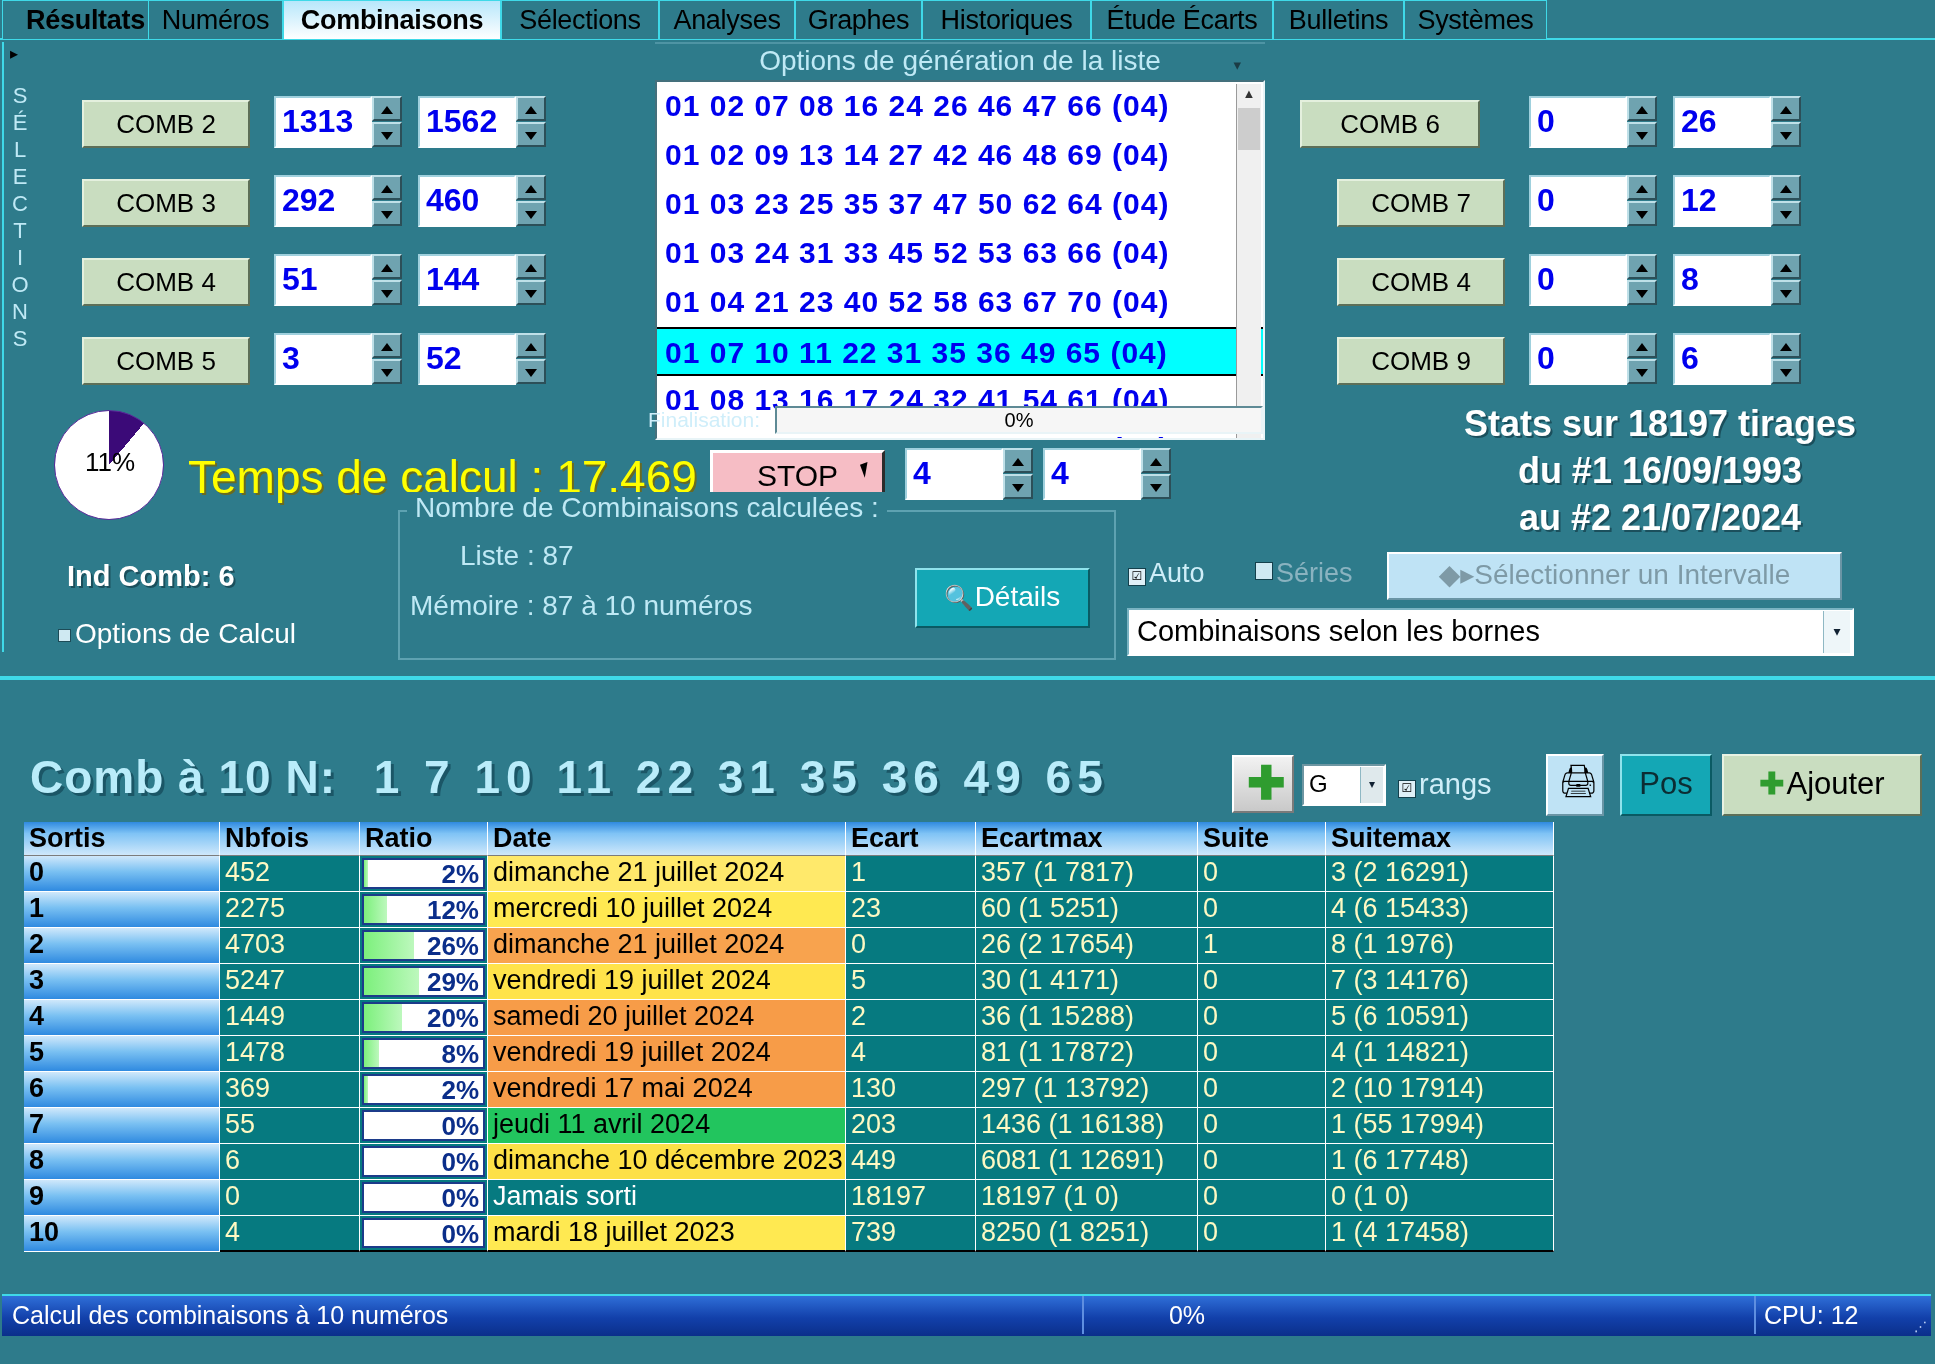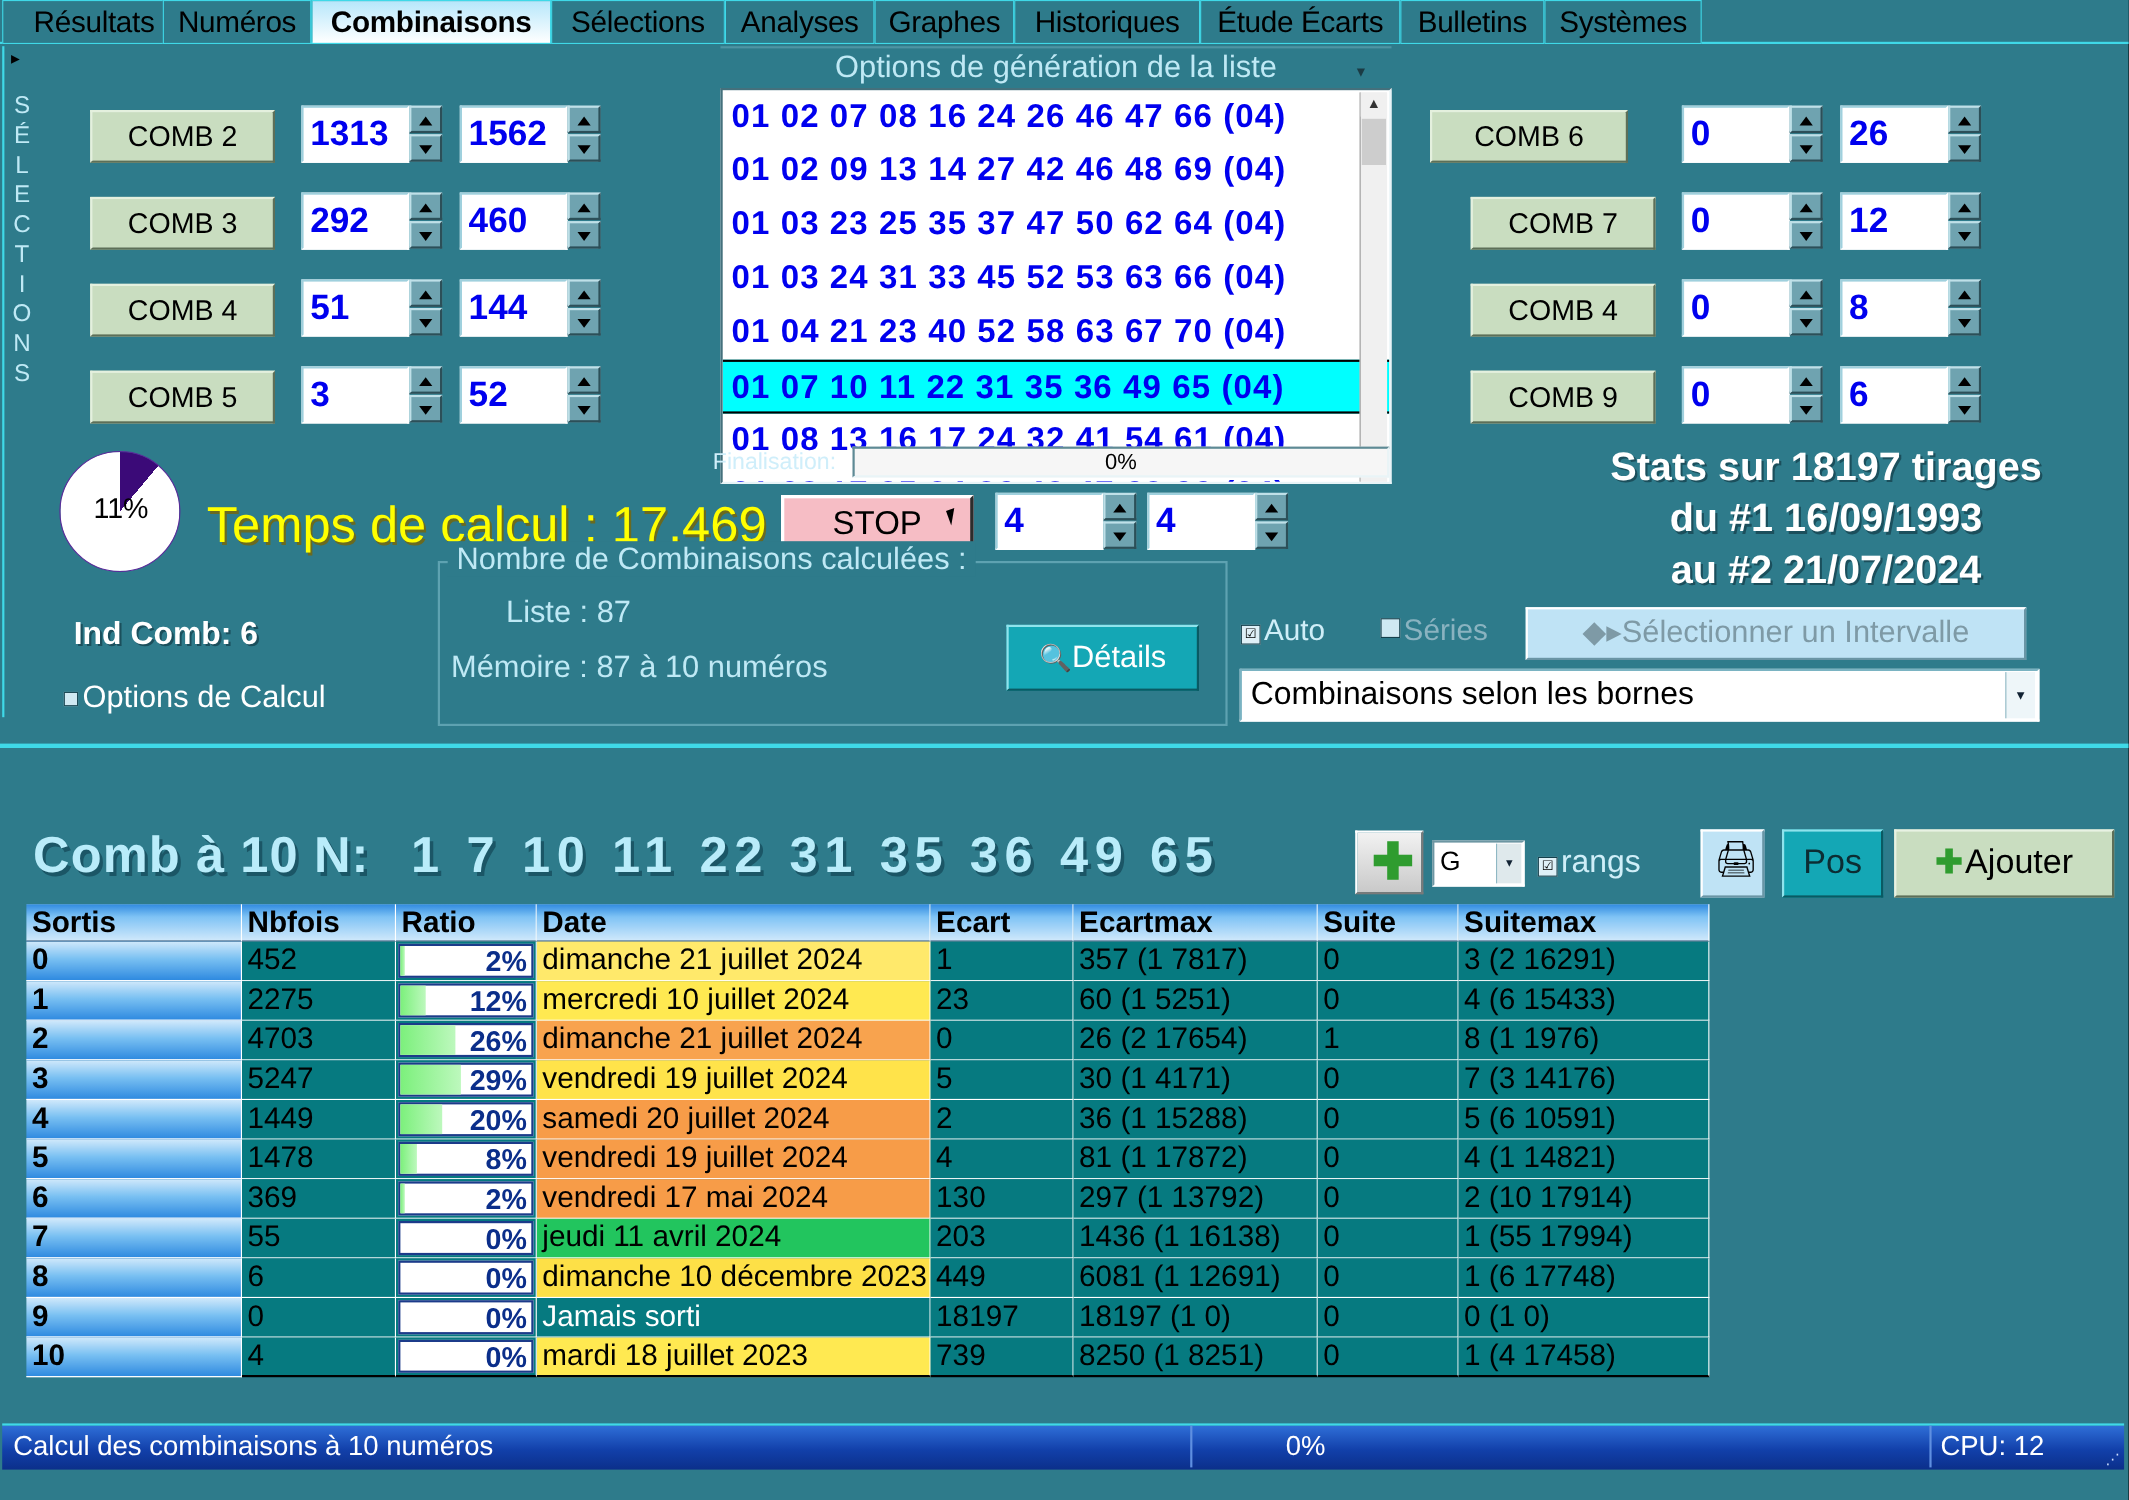--- a/index.html
+++ b/index.html
@@ -357,21 +357,21 @@
   .col-date{width:358px;}
   .col-ecart{width:130px;}
   .col-ecartmax{width:222px;}
   .col-suite{width:128px;}
   .col-suitemax{width:228px;}
 
   .cell-sortis{
     background:linear-gradient(to bottom,#cfe8fb 0%,#79c0f2 45%,#2f8ae0 100%);
     color:#000;font-weight:bold;
   }
-  .cell-teal{background:#067a80;color:#000000;}
+  .cell-teal{background:#067a80;color:#fef9c3;}
   .cell-ratio{
     background:#067a80;position:relative;padding:0;
   }
   .ratiobox{
     position:absolute;left:2px;top:2px;right:2px;bottom:2px;
     background:#ffffff;
     border:2px solid #1c3b8a;
     box-sizing:border-box;
   }
   .ratiofill{
@@ -401,21 +401,21 @@
   .statusbar .div1{position:absolute;left:1080px;top:0;width:2px;height:38px;background:#5f8fe0;}
   .statusbar .div2{position:absolute;left:1752px;top:0;width:2px;height:38px;background:#5f8fe0;}
   .statusbar .grip{position:absolute;right:4px;bottom:2px;color:#cfe0ff;font-size:13px;}
 </style>
 </head>
 <body>
 
 <div class="app">
 
   <div class="tabbar" id="tabbar">
-      <div class="tab" style="left: 2px; width: 167px;">Résultats</div>
+      <div class="tab" style="left: 2px; width: 167px; font-weight: bold;">Résultats</div>
       <div class="tab" style="left: 148px; width: 135px;">Numéros</div>
       <div class="tab active" style="left: 283px; width: 218px;">Combinaisons</div>
       <div class="tab" style="left: 501px; width: 158px;">Sélections</div>
       <div class="tab" style="left: 659px; width: 136px;">Analyses</div>
       <div class="tab" style="left: 795px; width: 127px;">Graphes</div>
       <div class="tab" style="left: 922px; width: 169px;">Historiques</div>
       <div class="tab" style="left: 1091px; width: 182px;">Étude Écarts</div>
       <div class="tab" style="left: 1273px; width: 131px;">Bulletins</div>
       <div class="tab" style="left: 1404px; width: 143px;">Systèmes</div>
     </div>

